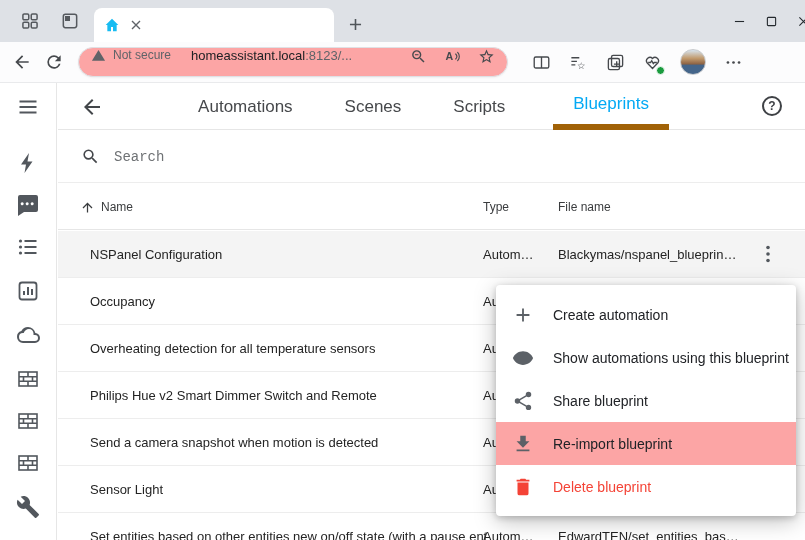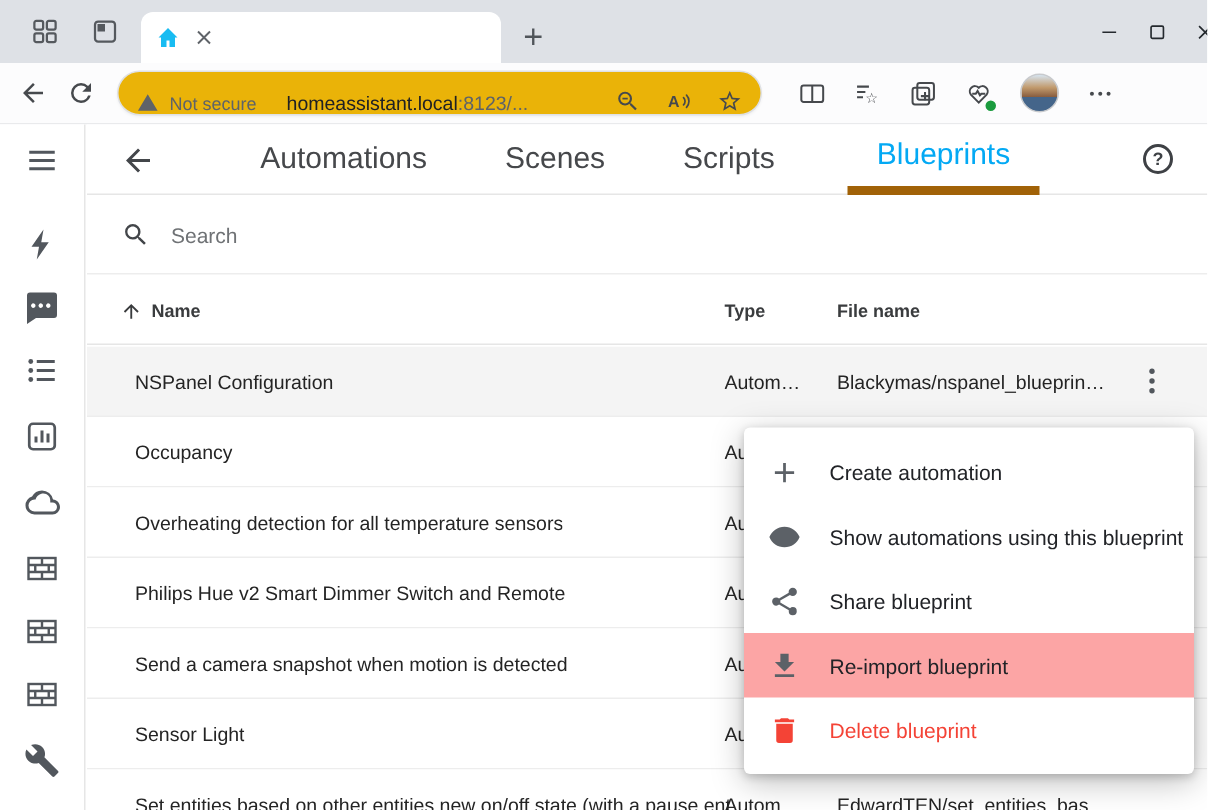--- a/index.html
+++ b/index.html
@@ -15,51 +15,51 @@
   .favicon{width:16px;height:16px;flex:none}
   .tab-title{flex:1;font-size:12px;color:#3c4043;white-space:nowrap;overflow:hidden;text-overflow:ellipsis}
   .tab-close{width:16px;height:16px;color:#5f6368;flex:none}
   .newtab{position:absolute;left:346px;bottom:8px;width:19px;height:19px;color:#50555a}
   .win{position:absolute;top:0;height:42px;width:32px;display:flex;align-items:center;justify-content:center;color:#24292e}
   .win.min{left:723px}.win.max{left:755px}.win.cls{left:787px}
   .win i{display:block;width:11px;height:11px}
 
   .navbar{position:absolute;top:42px;left:0;right:0;height:41px;background:#fcfcfd;border-bottom:1px solid #e9eaec;display:flex;align-items:center;padding:0 12px;gap:12px}
   .nav-icon{width:20px;height:20px;color:#46494d;flex:none}
-  .addr{flex:none;width:430px;height:30px;border:1px solid #dfe1e5;border-radius:15px;background:#eab308;box-shadow:0 1px 2px rgba(0,0,0,.05);display:flex;align-items:flex-end;padding:0 12px;gap:7px;margin-left:2px}
+  .addr{flex:none;width:430px;height:30px;border:1px solid #dfe1e5;border-radius:15px;background:#fca5a5;box-shadow:0 1px 2px rgba(0,0,0,.05);display:flex;align-items:flex-start;padding:0 12px;gap:7px;margin-left:2px}
   .addr .warn{width:15px;height:15px;color:#5f6368;flex:none}
   .sec-text{font-size:12px;color:#5f6368;white-space:nowrap}
   .url{font-size:13px;color:#202124;margin-left:13px;white-space:nowrap;overflow:hidden}
   .url .suffix{color:#5f6368}
   .addr-right{margin-left:auto;display:flex;align-items:center;gap:17px}
   .addr-right .pi{width:17px;height:17px;color:#46494d}
   .nav-right{display:flex;align-items:center;gap:18px;margin-left:12px}
   .nav-right .pi{width:19px;height:19px;color:#46494d;position:relative}
   .avatar{width:26px;height:26px;border-radius:50%;background:linear-gradient(180deg,#d7e4ef 0%,#c19a6d 35%,#8a5f40 60%,#44658a 61%);border:1px solid #c8cacd}
   .gdot{position:absolute;right:-3px;bottom:-3px;width:9px;height:9px;border-radius:50%;background:#1a9b3e;border:1.5px solid #fcfcfd}
 
   
   .ha{position:absolute;top:83px;left:0;right:0;bottom:0;background:#fff}
   .sidebar{position:absolute;top:0;left:0;bottom:0;width:57px;background:#fff;border-right:1px solid #e6e6e6}
   .sb-icon{position:absolute;left:16px;width:24px;height:24px;color:#52575d}
   .main{position:absolute;top:0;left:58px;right:0;bottom:0}
 
   .app-header{position:absolute;top:0;left:0;right:0;height:47px;border-bottom:1px solid #e6e6e6;background:#fff}
   .hdr-back{position:absolute;left:22px;top:12px;width:24px;height:24px;color:#43464a}
   .tabs{position:absolute;left:0;right:0;top:0;height:47px;display:flex;justify-content:center;gap:44px}
-  .tab-item{display:flex;align-items:center;font-size:20px;color:#46484b;padding:0 4px}
+  .tab-item{display:flex;align-items:center;font-size:17px;color:#46484b;padding:0 4px}
   .tab-item.active{color:#03a9f4;font-weight:500;border-bottom:6px solid #a16207;padding:0 20px}
   .help{position:absolute;right:23px;top:13px;width:20px;height:20px;border:2px solid #3e4145;border-radius:50%;color:#3e4145;font-size:12px;font-weight:700;display:flex;align-items:center;justify-content:center}
 
   .search-row{position:absolute;top:48px;left:0;right:0;height:52px;border-bottom:1px solid #ededed;display:flex;align-items:center;padding-left:23px;gap:14px}
   .search-icon{width:19px;height:19px;color:#43464a;flex:none}
-  .search-input{border:0;outline:0;background:transparent;font-size:14px;color:#212121;width:320px;font-family:Liberation Sans, sans-serif}
+  .search-input{border:0;outline:0;background:transparent;font-size:14px;color:#212121;width:320px;font-family:Liberation Mono, monospace}
   .search-input::placeholder{color:#6f7275;opacity:1}
 
-  .thead{position:absolute;top:101px;left:0;right:0;height:46px;border-bottom:1px solid #e6e6e6;font-size:12px;font-weight:700;color:#3a3c3e}
+  .thead{position:absolute;top:101px;left:0;right:0;height:46px;border-bottom:1px solid #e6e6e6;font-size:12px;font-weight:400;color:#3a3c3e}
   .th{position:absolute;top:0;height:46px;display:flex;align-items:center;gap:6px}
   .th.c-name{left:22px}.th.c-type{left:425px}.th.c-file{left:500px}
   .sort-ic{width:15px;height:15px;color:#3a3c3e}
 
   .rows{position:absolute;top:148px;left:0;right:0;bottom:0;overflow:hidden}
   .row{position:relative;height:47px;border-bottom:1px solid #ededed;font-size:13px;color:#242424;background:#fff}
   .row.selected{background:#f4f4f4}
   .cell{position:absolute;top:0;height:46px;display:flex;align-items:center;white-space:nowrap;overflow:hidden}
   .cell.name{left:32px;max-width:396px}
   .cell.type{left:425px;width:72px}

